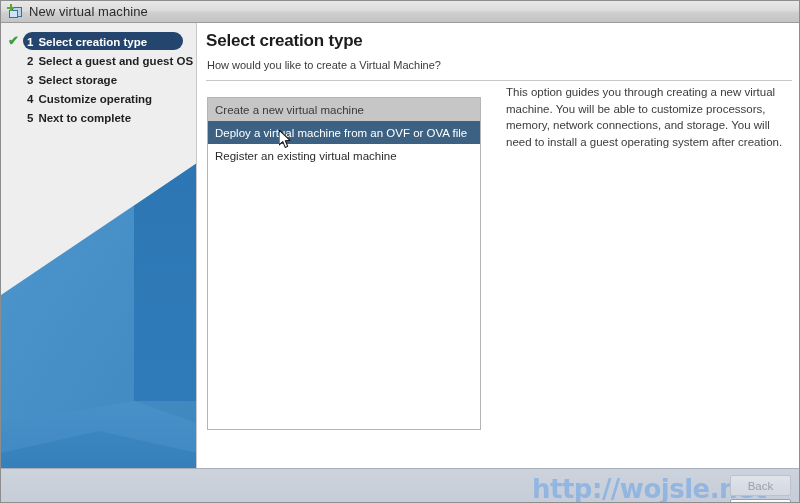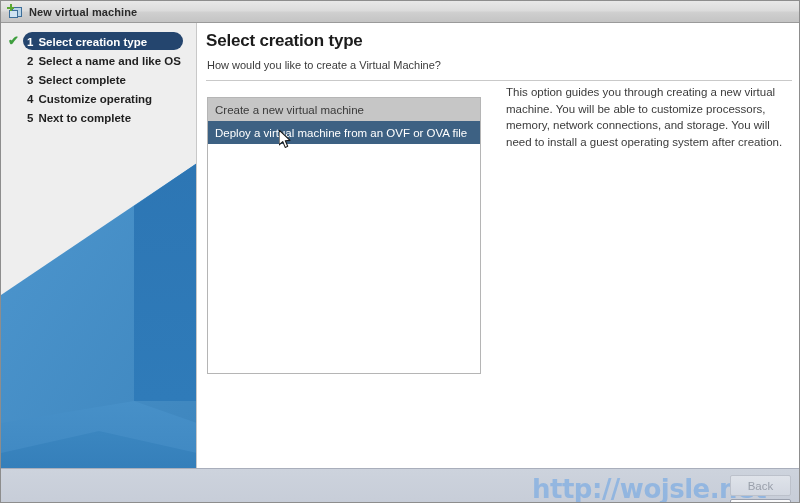--- a/index.html
+++ b/index.html
@@ -62,22 +62,22 @@
     width: 7px; height: 2px;
     background: #5aa832;
   }
   .titlebar-icon .plus-v {
     position: absolute;
     left: 2.5px; top: 0.5px;
     width: 2px; height: 7px;
     background: #5aa832;
   }
   .titlebar-title {
-    font-size: 11px;
-    font-weight: bold;
+    font-size: 13px;
+    font-weight: normal;
     color: #2b2b2b;
     letter-spacing: 0.1px;
     white-space: nowrap;
   }
 
   
   .sidebar {
     position: absolute;
     left: 0; top: 22px;
     width: 196px;
@@ -186,21 +186,21 @@
     width: 586px;
     height: 1px;
     background: #c9c9c9;
   }
 
   
   .listbox {
     position: absolute;
     left: 9px; top: 74px;
     width: 274px;
-    height: 277px;
+    height: 333px;
     border: 1px solid #b5b5b5;
     background: #ffffff;
     box-sizing: border-box;
     overflow: hidden;
   }
   .list-item {
     height: 23px;
     display: flex;
     align-items: center;
     padding-left: 7px;
@@ -334,25 +334,25 @@
 
     <div class="steps">
       <div class="step active">
         <div class="pill"></div>
         <span class="check">✔</span>
         <span class="step-num">1</span>
         <span>Select creation type</span>
       </div>
       <div class="step">
         <span class="step-num">2</span>
-        <span>Select a name and like OS</span>
+        <span>Select a guest and guest OS</span>
       </div>
       <div class="step">
         <span class="step-num">3</span>
-        <span>Select complete</span>
+        <span>Select storage</span>
       </div>
       <div class="step">
         <span class="step-num">4</span>
         <span>Customize operating</span>
       </div>
       <div class="step">
         <span class="step-num">5</span>
         <span>Next to complete</span>
       </div>
     </div>
@@ -364,20 +364,23 @@
     <div class="page-subtitle">How would you like to create a Virtual Machine?</div>
     <div class="divider"></div>
 
     <div class="listbox">
       <div class="list-item header-row">
         <span>Create a new virtual machine</span>
       </div>
       <div class="list-item selected">
         <span>Deploy a virtual machine from an OVF or OVA file</span>
       </div>
+      <div class="list-item">
+        <span>Register an existing virtual machine</span>
+      </div>
     </div>
 
     <div class="description">This option guides you through creating a new virtual machine. You will be able to customize processors, memory, network connections, and storage. You will need to install a guest operating system after creation.</div>
   </div>
 
   <svg class="cursor" width="14" height="20" viewBox="0 0 14 20">
     <polygon points="0,0 0,15 3.8,11.6 6.2,17.4 8.7,16.3 6.3,10.7 11,10.4" fill="#ffffff" stroke="#1a1a1a" stroke-width="1.1" stroke-linejoin="round"></polygon>
   </svg>
 
   <div class="footer"></div>

